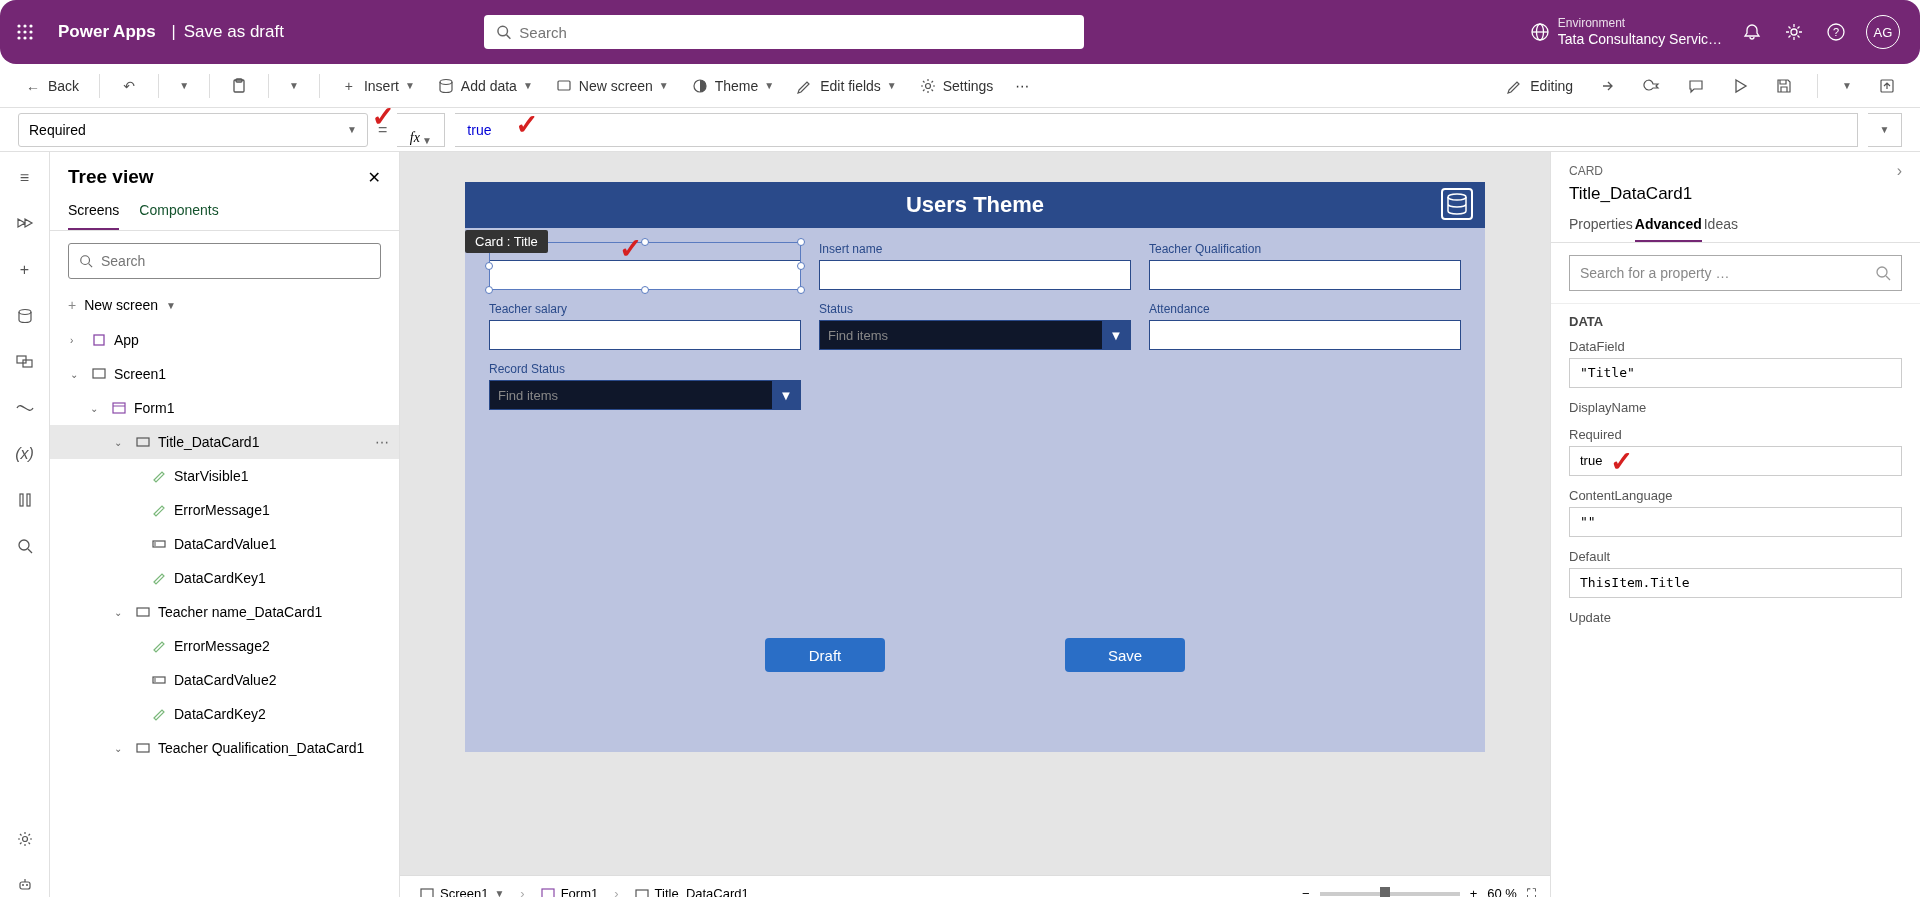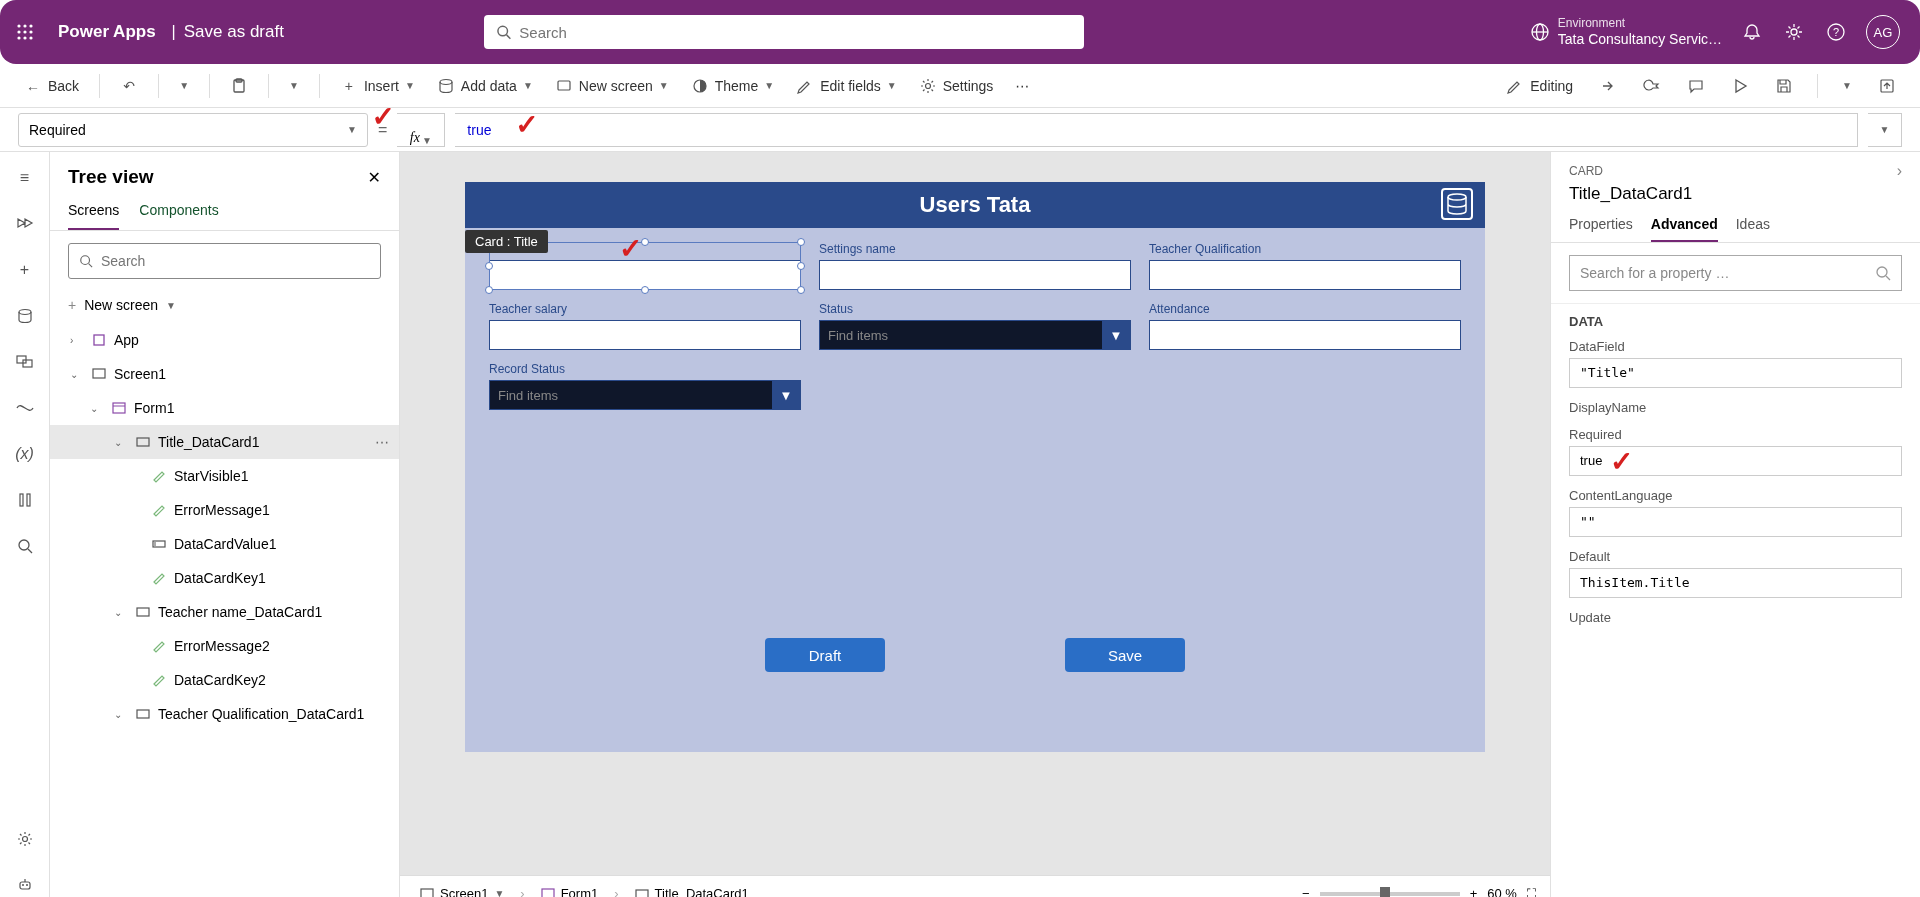--- a/index.html
+++ b/index.html
@@ -91,21 +91,21 @@
 .bc-sep { color: #aaa; }
 .zoom-controls { margin-left: auto; display: flex; align-items: center; gap: 10px; }
 .zoom-slider { width: 140px; height: 4px; background: #ccc; position: relative; }
 .zoom-thumb { position: absolute; width: 10px; height: 14px; background: #666; top: -5px; left: 60px; }
 
 
 .props-panel { width: 370px; border-left: 1px solid #e0e0e0; display: flex; flex-direction: column; }
 .props-header { padding: 10px 18px 4px; display: flex; justify-content: space-between; align-items: center; }
 .props-type { font-size: 12px; color: #666; text-transform: uppercase; }
 .props-name { font-size: 17px; padding: 0 18px 8px; }
-.props-tabs { display: flex; gap: 18px; padding: 0 18px; border-bottom: 1px solid #e0e0e0; font-size: 14px; }
+.props-tabs { display: flex; gap: 2px; padding: 0 18px; border-bottom: 1px solid #e0e0e0; font-size: 14px; }
 .props-tab { padding: 4px 0 8px; cursor: pointer; color: #555; }
 .props-tab.active { color: #000; font-weight: 600; border-bottom: 2px solid #742774; }
 .props-search { margin: 12px 18px; height: 36px; border: 1px solid #aaa; display: flex; align-items: center; justify-content: space-between; padding: 0 10px; font-size: 14px; color: #888; }
 .props-section { padding: 10px 18px; border-top: 1px solid #eee; }
 .props-section-title { font-size: 13px; font-weight: 600; color: #444; margin-bottom: 10px; }
 .prop-field { margin-bottom: 12px; }
 .prop-label { font-size: 13px; color: #555; margin-bottom: 4px; }
 .prop-value { border: 1px solid #ccc; padding: 6px 10px; font-family: Consolas, monospace; font-size: 13px; min-height: 30px; word-break: break-all; position: relative; }
 
 
@@ -501,20 +501,29 @@
           <span class="ticon">
             <svg width="14" height="14" viewBox="0 0 14 14">
               <path d="M2 11l8-8 2 2-8 8z" fill="none" stroke="#7ab87a" stroke-width="1.2"></path>
             </svg>
           </span>
           <span>ErrorMessage2</span>
         </div>
       <div class="tree-item indent-4">
           <span class="ticon">
             <svg width="14" height="14" viewBox="0 0 14 14">
+              <rect x="1" y="4" width="12" height="6" fill="none" stroke="#555" stroke-width="1.2"></rect>
+              <line x1="3" y1="5" x2="3" y2="9" stroke="#555"></line>
+            </svg>
+          </span>
+          <span>DataCardValue2</span>
+        </div>
+      <div class="tree-item indent-4">
+          <span class="ticon">
+            <svg width="14" height="14" viewBox="0 0 14 14">
               <path d="M2 11l8-8 2 2-8 8z" fill="none" stroke="#7ab87a" stroke-width="1.2"></path>
             </svg>
           </span>
           <span>DataCardKey2</span>
         </div>
       <div class="tree-item indent-3">
           <span class="chev">⌄</span>
           <span class="ticon">
             <svg width="14" height="14" viewBox="0 0 14 14">
               <rect x="1" y="3" width="12" height="8" fill="none" stroke="#555" stroke-width="1.2"></rect>
@@ -523,21 +532,21 @@
           <span>Teacher Qualification_DataCard1</span>
         </div>
     </div>
   </div>
 
   <div class="canvas-area">
     <div class="canvas-stage">
       <div class="app-canvas">
         <div class="card-tooltip">Card : Title</div>
         <div class="canvas-header">
-          <span>Users Tata</span>
+          <span>Users Theme</span>
           <div class="db-icon">
               <svg width="28" height="28" viewBox="0 0 28 28">
                 <ellipse cx="14" cy="7" rx="9" ry="3" fill="none" stroke="#fff" stroke-width="1.5"></ellipse>
                 <path d="M5 7v14c0 1.7 4 3 9 3s9-1.3 9-3V7M5 14c0 1.7 4 3 9 3s9-1.3 9-3" fill="none" stroke="#fff" stroke-width="1.5"></path>
               </svg>
             </div>
         </div>
         <div class="form-grid">
           <div class="form-card selected" style="position:relative;">
             <div class="form-label">
@@ -552,21 +561,21 @@
               <div class="sel-handle" style="top:-4px;right:-4px;"></div>
               <div class="sel-handle" style="top:50%;left:-4px;margin-top:-4px;"></div>
               <div class="sel-handle" style="top:50%;right:-4px;margin-top:-4px;"></div>
               <div class="sel-handle" style="bottom:-4px;left:-4px;"></div>
               <div class="sel-handle" style="bottom:-4px;left:50%;margin-left:-4px;"></div>
               <div class="sel-handle" style="bottom:-4px;right:-4px;"></div>
             </div>
           </div>
           <div class="form-card">
             <div class="form-label">
-                <span>Settings name</span>
+                <span>Insert name</span>
               </div>
             <input class="form-input" style="">
           </div>
           <div class="form-card">
             <div class="form-label">
                 <span>Teacher Qualification</span>
               </div>
             <input class="form-input" style="">
           </div>
           <div class="form-card">

